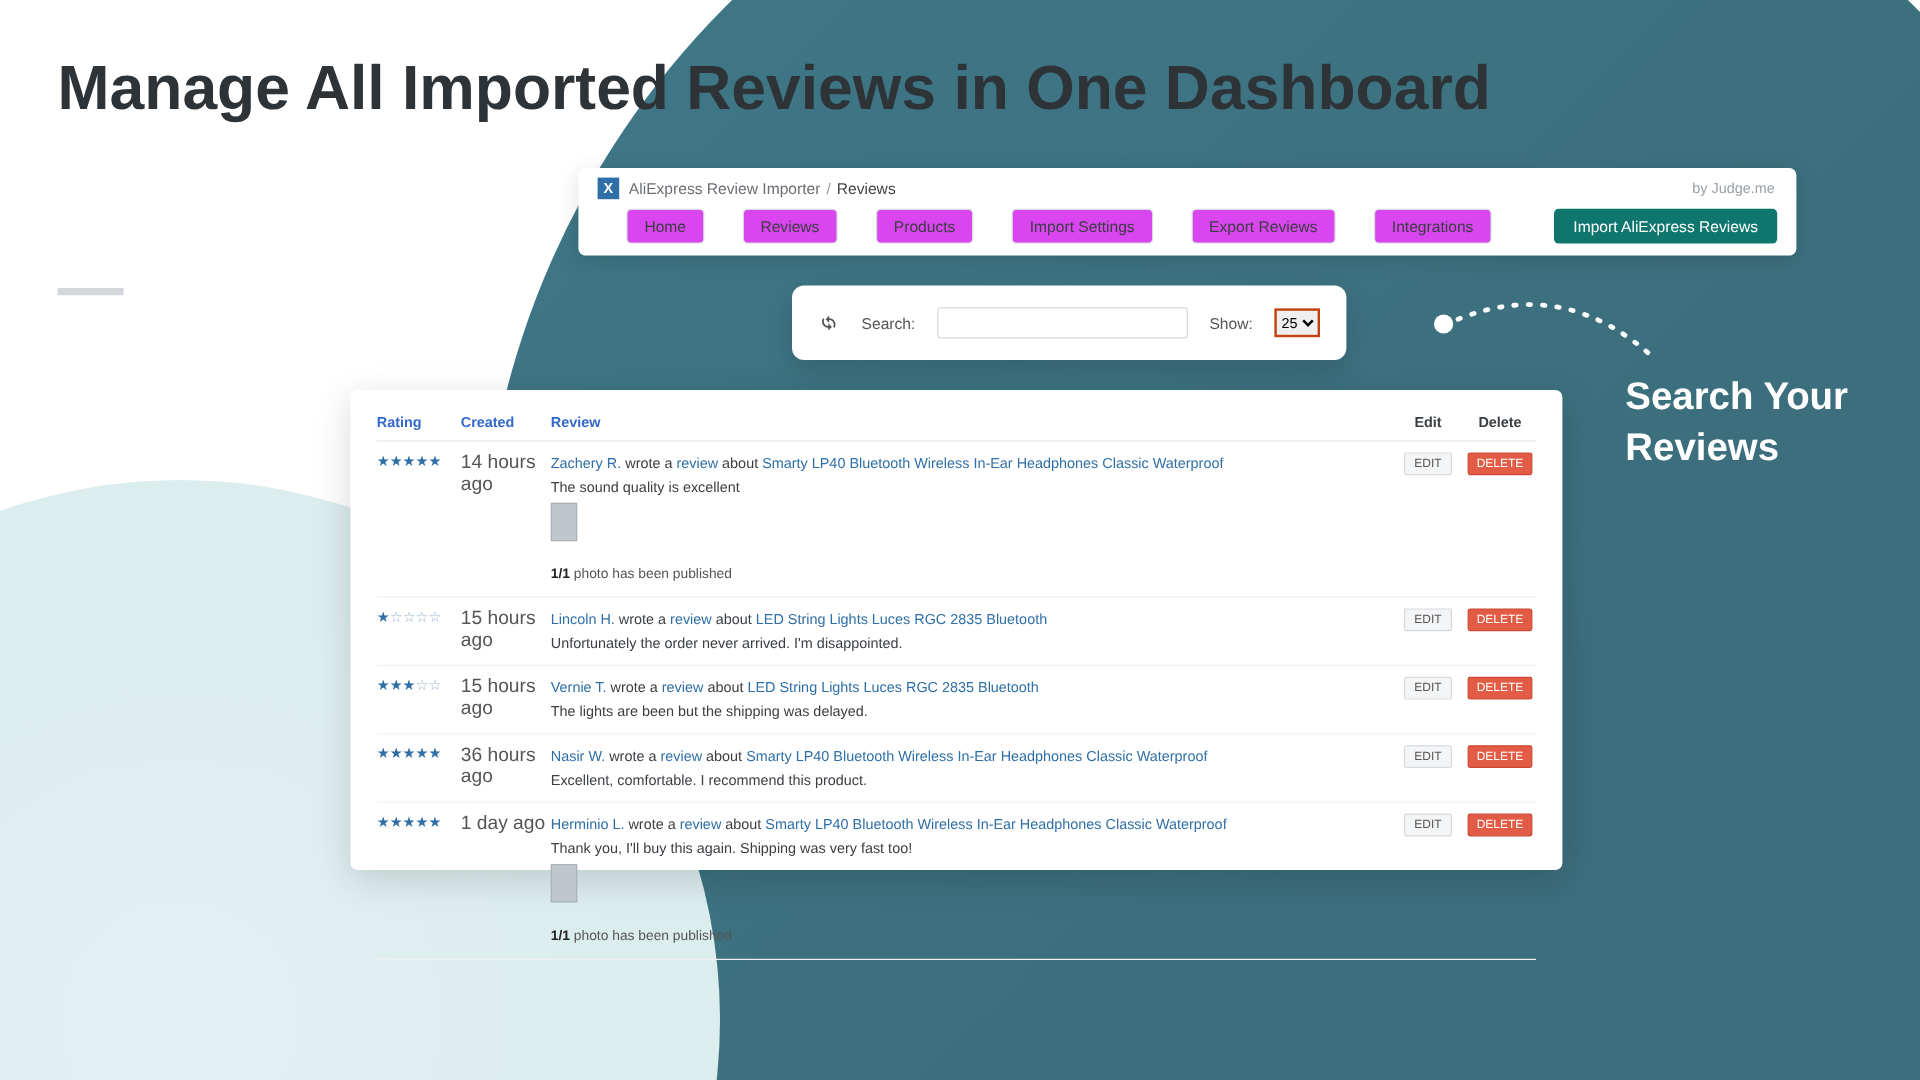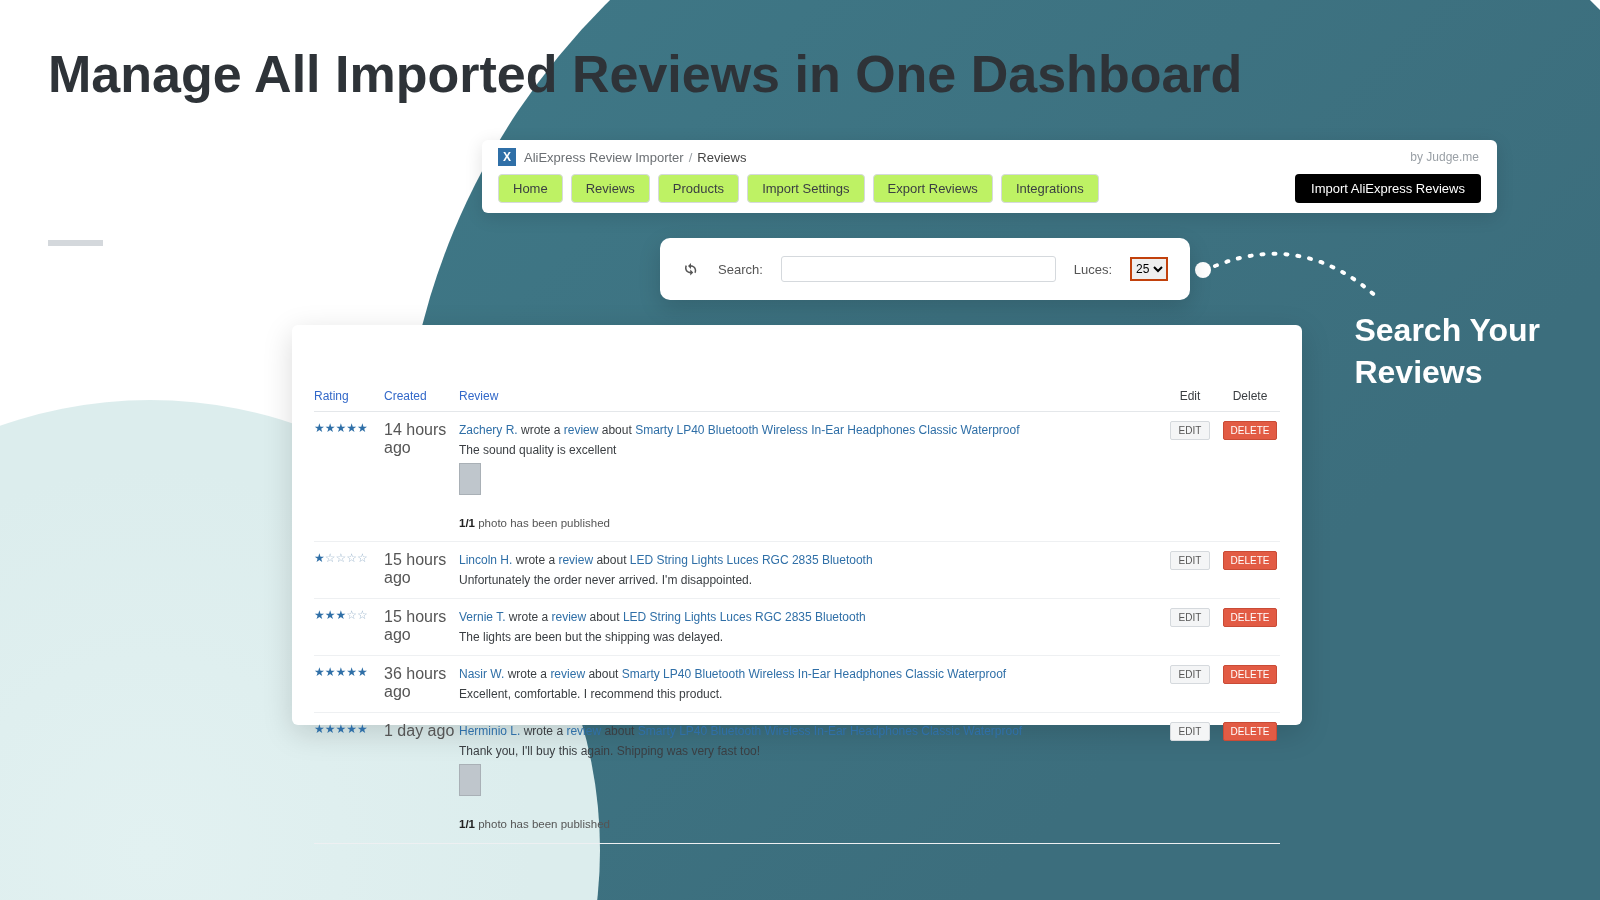--- a/index.html
+++ b/index.html
@@ -90,39 +90,40 @@
 }
 .nav-row {
   display: flex; align-items: center;
   padding: 8px 16px 10px 16px;
   gap: 8px;
 }
 .nav-btn {
   padding: 6px 14px;
   font-size: 13px;
   color: #3a3e42;
-  background: #bef264;
+  background: #d946ef;
   border: 1px solid #d5d9dd;
   border-radius: 4px;
   cursor: pointer;
+  margin-left: 24px;
 }
 .import-btn {
   margin-left: auto;
   padding: 7px 16px;
   font-size: 13px;
   color: #fff;
-  background: #000000;
+  background: #0f766e;
   border: none;
   border-radius: 4px;
   cursor: pointer;
 }
 .search-card {
   position: absolute;
   top: 238px; left: 660px;
-  width: 530px; height: 62px;
+  width: 462px; height: 62px;
   background: #fff;
   border-radius: 10px;
   box-shadow: 0 8px 22px rgba(0,0,0,0.15);
   display: flex; align-items: center;
   padding: 0 22px;
   gap: 18px;
   z-index: 4;
   font-size: 13px; color: #555;
 }
 .refresh-icon {
@@ -155,21 +156,21 @@
 .rev-head {
   display: flex;
   border-bottom: 1px solid #e4e7ea;
   padding-bottom: 8px;
 }
 .col-rating { width: 70px; }
 .col-created { width: 75px; }
 .col-review { flex: 1; }
 .col-edit { width: 60px; text-align: center; }
 .col-del { width: 60px; text-align: center; }
-.rev-head span { color: #3268c9; font-weight: 400; font-size: 12px; margin-top: 44px; }
+.rev-head span { color: #3268c9; font-weight: 700; font-size: 12px; }
 .rev-head .plain { color: #3a3e42; }
 .rev-row {
   display: flex;
   border-bottom: 1px solid #eef0f2;
   padding: 9px 0;
   align-items: flex-start;
 }
 .stars { color: #2f6fa7; font-size: 12px; letter-spacing: 0px; }
 .stars .empty { color: #9bb5cc; }
 .created-txt { color: #555; font-size: 16px; }
@@ -239,21 +240,21 @@
 </div>
 
 <div class="search-card">
   <span class="refresh-icon">
     <svg viewBox="0 0 24 24" width="18" height="18" fill="#555">
         <path d="M12 6V3L8 7l4 4V8c2.76 0 5 2.24 5 5 0 .85-.22 1.64-.6 2.34l1.46 1.46C18.58 15.68 19 14.39 19 13c0-3.87-3.13-7-7-7zm-5.4 1.2L5.14 5.74C4.42 6.86 4 8.18 4 9.57 4 13.44 7.13 16.57 11 16.57v3l4-4-4-4v3c-2.76 0-5-2.24-5-5 0-.85.22-1.64.6-2.37z" transform="translate(0 1)"></path>
       </svg>
   </span>
   <span>Search:</span>
   <input class="search-input" style="">
-  <span>Luces:</span>
+  <span>Show:</span>
   <select class="show-select">
     <option>25</option>
   </select>
 </div>
 
 <div class="reviews-card">
   <div class="rev-head">
     <span class="col-rating">Rating</span>
     <span class="col-created">Created</span>
     <span class="col-review">Review</span>

